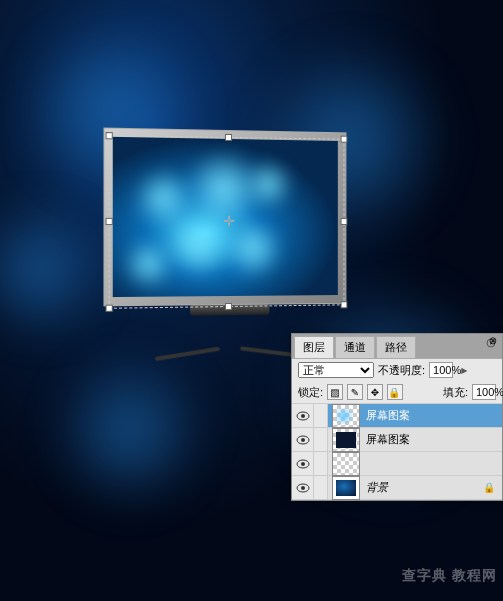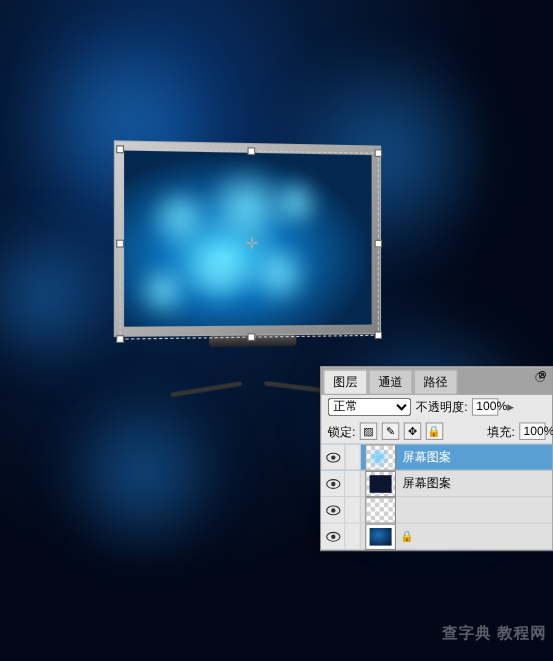--- a/index.html
+++ b/index.html
@@ -396,19 +396,20 @@
       <div class="vis-col">
           <span class="eye-icon"><svg viewBox="0 0 14 10">
               <ellipse cx="7" cy="5" rx="6" ry="4" fill="none" stroke="#333"></ellipse>
               <circle cx="7" cy="5" r="2" fill="#333"></circle>
             </svg></span>
         </div>
       <div class="link-col"></div>
       <div class="thumb">
           <div class="thumb-content" style="background:radial-gradient(ellipse at 40% 40%, #1a6fb8, #041430);"></div>
         </div>
+      <span class="layer-name italic">背景</span>
       <span class="layer-lock">🔒</span>
     </div>
 
   </div>
 </div>
 
 <div class="watermark">查字典 教程网</div>
 
 </body></html>

